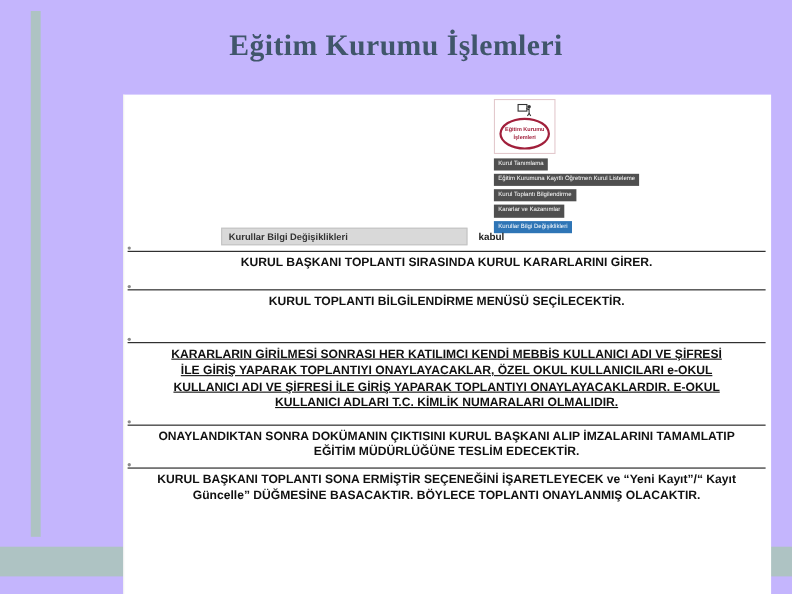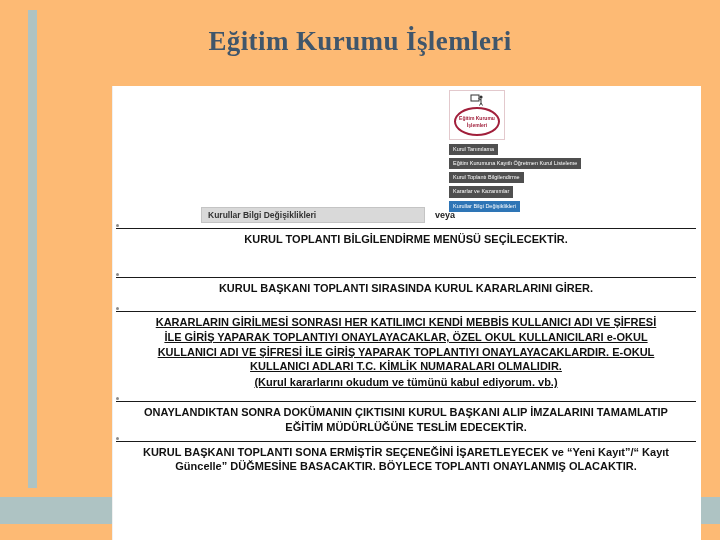--- a/index.html
+++ b/index.html
@@ -1,17 +1,17 @@
 <!DOCTYPE html>
 <html><head>
 <meta charset="utf-8">
 <style>
   html,body{margin:0;padding:0;background:#fff;}
   .slide{
-    position:relative;width:720px;height:540px;background:#fdba74;
+    position:relative;width:720px;height:540px;background:#c4b5fd;
     font-family:"Liberation Sans",sans-serif;overflow:hidden;
   }
   .left-bar{position:absolute;left:28px;top:10px;width:9px;height:478px;background:#aec3c3;}
   .bottom-bar{position:absolute;left:0;top:497px;width:720px;height:27px;background:#aec3c3;}
   .title{
     position:absolute;top:26px;left:0;width:100%;text-align:center;margin:0;
     font-family:"Liberation Serif",serif;font-size:27px;font-weight:600;
     color:#40566b;letter-spacing:.4px;
   }
   .shot{
@@ -88,38 +88,37 @@
 
     <div class="menu">
       <div class="menu-item">Kurul Tanımlama</div>
       <div class="menu-item">Eğitim Kurumuna Kayıtlı Öğretmen Kurul Listeleme</div>
       <div class="menu-item">Kurul Toplantı Bilgilendirme</div>
       <div class="menu-item">Kararlar ve Kazanımlar</div>
       <div class="menu-item active">Kurullar Bilgi Değişiklikleri</div>
     </div>
 
     <div class="kurullar-btn">Kurullar Bilgi Değişiklikleri</div>
-    <span class="veya">veya</span>
+    <span class="veya">kabul</span>
 
     <div class="sections">
+
+      <div class="section s2">
+        <span class="bullet"></span>
+        <p>KURUL BAŞKANI TOPLANTI SIRASINDA KURUL KARARLARINI GİRER.</p>
+      </div>
 
       <div class="section s1">
         <span class="bullet"></span>
         <p>KURUL TOPLANTI BİLGİLENDİRME MENÜSÜ SEÇİLECEKTİR.</p>
       </div>
 
-      <div class="section s2">
-        <span class="bullet"></span>
-        <p>KURUL BAŞKANI TOPLANTI SIRASINDA KURUL KARARLARINI GİRER.</p>
-      </div>
-
       <div class="section s3">
         <span class="bullet"></span>
         <p>KARARLARIN GİRİLMESİ SONRASI HER KATILIMCI KENDİ MEBBİS KULLANICI ADI VE ŞİFRESİ İLE GİRİŞ YAPARAK TOPLANTIYI ONAYLAYACAKLAR, ÖZEL OKUL KULLANICILARI e-OKUL KULLANICI ADI VE ŞİFRESİ İLE GİRİŞ YAPARAK TOPLANTIYI ONAYLAYACAKLARDIR. E-OKUL KULLANICI ADLARI T.C. KİMLİK NUMARALARI OLMALIDIR.</p>
-        <p class="note">(Kurul kararlarını okudum ve tümünü kabul ediyorum. vb.)</p>
       </div>
 
       <div class="section s5">
         <span class="bullet"></span>
         <p>ONAYLANDIKTAN SONRA DOKÜMANIN ÇIKTISINI KURUL BAŞKANI ALIP İMZALARINI TAMAMLATIP EĞİTİM MÜDÜRLÜĞÜNE TESLİM EDECEKTİR.</p>
       </div>
 
       <div class="section s4">
         <span class="bullet"></span>
         <p>KURUL BAŞKANI TOPLANTI SONA ERMİŞTİR SEÇENEĞİNİ İŞARETLEYECEK ve “Yeni Kayıt”/“ Kayıt Güncelle” DÜĞMESİNE BASACAKTIR. BÖYLECE TOPLANTI ONAYLANMIŞ OLACAKTIR.</p>

